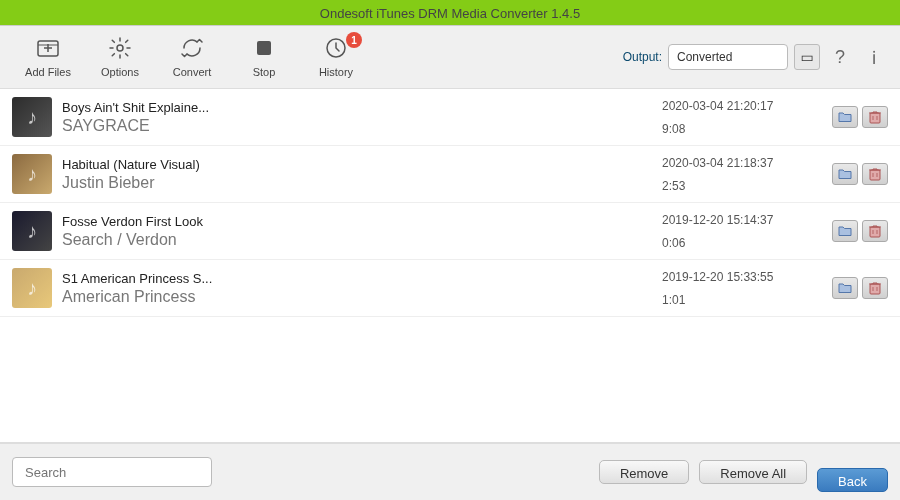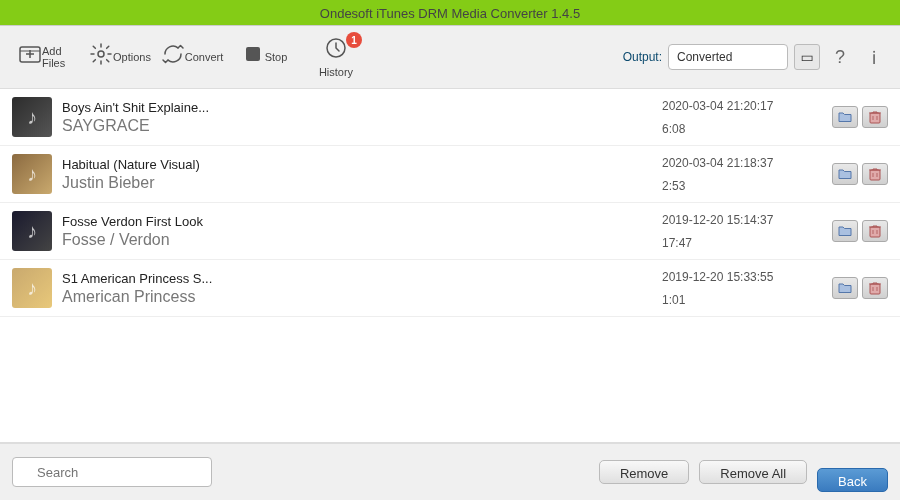--- a/index.html
+++ b/index.html
@@ -31,20 +31,21 @@
       display: flex;
       align-items: center;
       background: #f0f0f0;
       border-bottom: 1px solid #ddd;
       padding: 6px 12px;
       gap: 0;
       flex-shrink: 0;
     }
     .toolbar-item {
       display: flex;
+      flex-direction: column;
       align-items: center;
       justify-content: center;
       width: 72px;
       cursor: pointer;
       padding: 4px 6px;
       border-radius: 4px;
     }
     .toolbar-icon {
       font-size: 22px;
       margin-bottom: 2px;
@@ -215,21 +216,21 @@
       align-items: center;
       padding: 8px 12px;
       background: #f0f0f0;
       border-top: 1px solid #ddd;
       gap: 10px;
       flex-shrink: 0;
     }
     .search-input {
       border: 1px solid #bbb;
       border-radius: 4px;
-      padding: 5px 24px;
+      padding: 5px 12px;
       font-size: 13px;
       width: 200px;
       height: 30px;
       background: #fff;
       color: #ec4899;
     }
     .bottom-spacer { flex: 1; }
     .bottom-btn {
       padding: 5px 20px;
       height: 24px;
@@ -341,21 +342,21 @@
 <div class="file-row">
     <div class="thumb thumb-boys">
       <div class="thumb-inner" style="color:rgba(255,255,255,0.7)">♪</div>
     </div>
     <div class="file-info">
       <span class="file-title">Boys Ain't Shit Explaine...</span>
       <span class="file-artist">SAYGRACE</span>
     </div>
     <div class="file-meta">
       <span class="file-date">2020-03-04 21:20:17</span>
-      <span class="file-duration">6:08</span>
+      <span class="file-duration">9:08</span>
     </div>
     <div class="file-actions">
       <button class="action-btn" title="Open folder">
         <svg width="14" height="12" viewBox="0 0 14 12" fill="none">
           <path d="M1 2h4l1.5 1.5H13v7H1V2z" stroke="#5577aa" stroke-width="1" fill="#aac0e0"></path>
         </svg>
       </button>
       <button class="action-btn" title="Delete">
         <svg width="12" height="14" viewBox="0 0 12 14" fill="none">
           <rect x="1" y="3" width="10" height="10" rx="1" stroke="#aa5555" stroke-width="1" fill="#e0aaaa"></rect>
@@ -395,25 +396,25 @@
         </svg>
       </button>
     </div>
   </div>
     <div class="file-row">
     <div class="thumb thumb-fosse">
       <div class="thumb-inner" style="color:rgba(255,255,255,0.7)">♪</div>
     </div>
     <div class="file-info">
       <span class="file-title">Fosse Verdon  First Look</span>
-      <span class="file-artist">Fosse / Verdon</span>
+      <span class="file-artist">Search / Verdon</span>
     </div>
     <div class="file-meta">
       <span class="file-date">2019-12-20 15:14:37</span>
-      <span class="file-duration">17:47</span>
+      <span class="file-duration">0:06</span>
     </div>
     <div class="file-actions">
       <button class="action-btn" title="Open folder">
         <svg width="14" height="12" viewBox="0 0 14 12" fill="none">
           <path d="M1 2h4l1.5 1.5H13v7H1V2z" stroke="#5577aa" stroke-width="1" fill="#aac0e0"></path>
         </svg>
       </button>
       <button class="action-btn" title="Delete">
         <svg width="12" height="14" viewBox="0 0 12 14" fill="none">
           <rect x="1" y="3" width="10" height="10" rx="1" stroke="#aa5555" stroke-width="1" fill="#e0aaaa"></rect>

